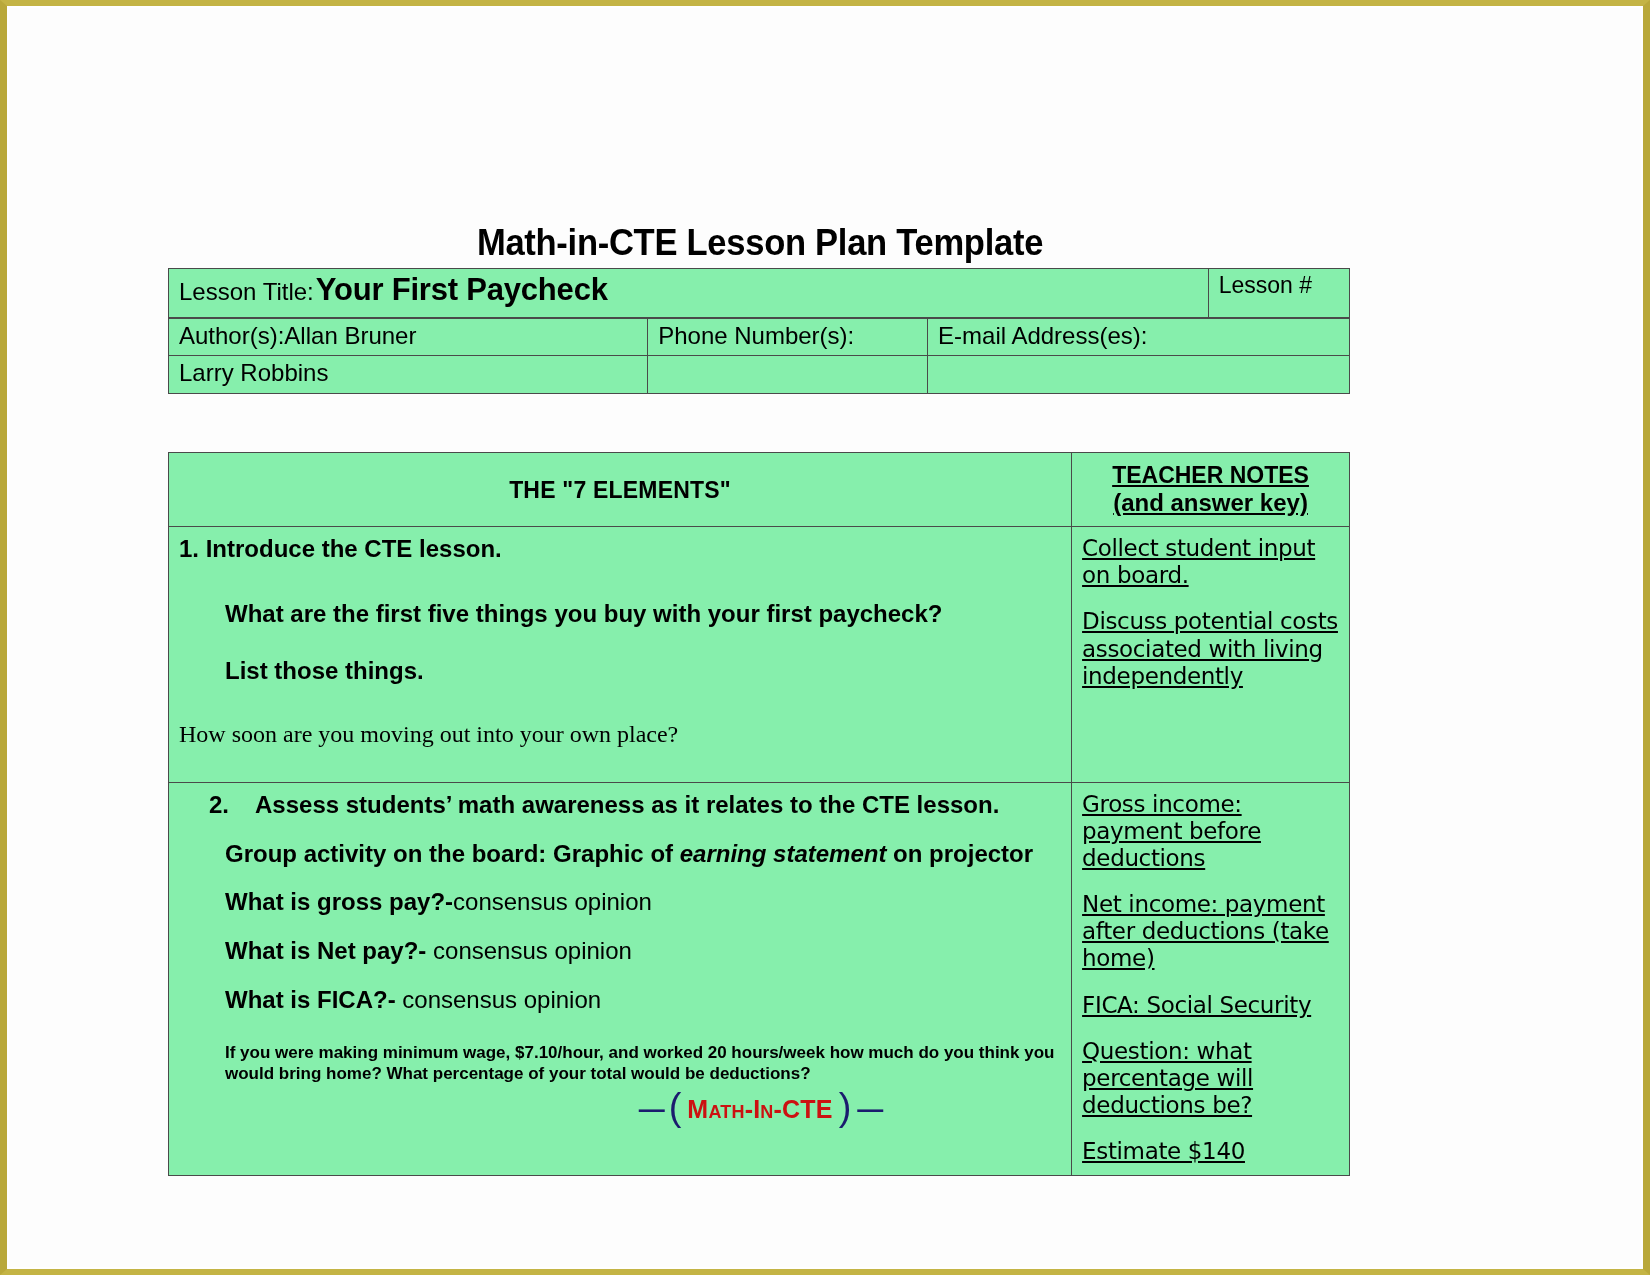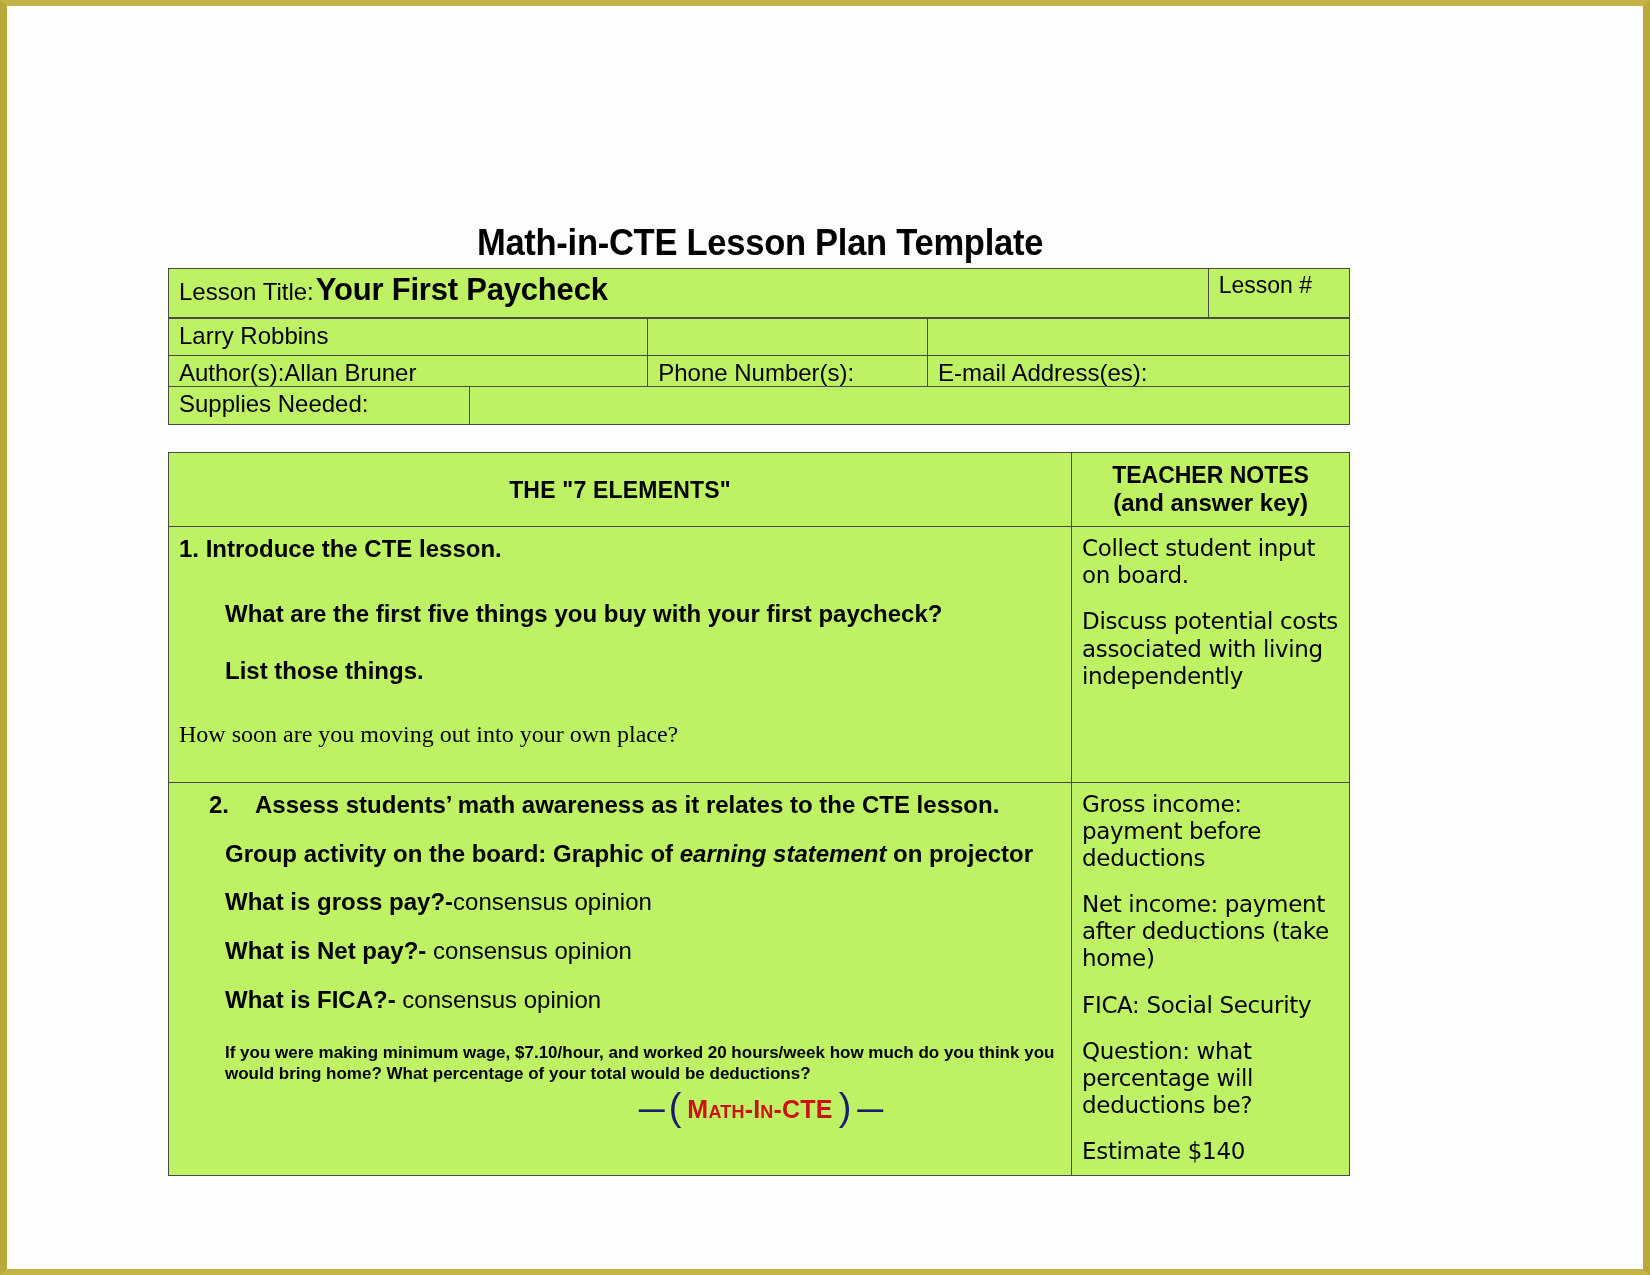--- a/index.html
+++ b/index.html
@@ -73,21 +73,21 @@
     border-collapse: collapse;
     background: #fdfdfd;
   }
   .tbl td {
     border: 1.6px solid #4a4a4a;
     vertical-align: top;
     padding: 3px 8px 5px 10px;
     font-size: 23px;
     line-height: 1.18;
     color: #000;
-    background: #bef264;
+    background: #86efac;
   }
 
   
   #title-table { left: 168px; top: 268px; width: 1182px; }
   #title-table td { height: 40px; }
   .cell-lesson-title { width: 1042px; white-space: nowrap; }
   .lbl-lesson-title {
     font-size: 24px;
     font-weight: normal;
     vertical-align: baseline;
@@ -119,21 +119,21 @@
   #obj-table td { height: 29px; font-size: 24px; }
   .c-objlabel { width: 288px; }
   .c-objval   { width: 886px; }
 
   
   #main-table { left: 168px; top: 452px; width: 1182px; }
   #main-table td {
     padding: 8px 10px 10px 10px;
   }
   .col-elements { width: 890px; }
-  .col-notes    { width: 382px; }
+  .col-notes    { width: 382px; text-decoration: underline; }
 
   .hdr-elements {
     text-align: center;
     font-weight: bold;
     font-size: 25px;
     letter-spacing: 0.2px;
     padding-top: 24px !important;
     padding-bottom: 22px !important;
   }
   .hdr-notes {
@@ -253,38 +253,34 @@
         <span class="lbl-lesson-title">Lesson Title:</span><span class="val-lesson-title">Your First Paycheck</span>
       </td>
       <td class="cell-lesson-num">Lesson #</td>
     </tr>
   </tbody>
     </table>
 
   <table class="tbl" id="author-table">
     <tbody>
         <tr>
+      <td class="c-author">Author(s):Allan Bruner</td>
+      <td class="c-phone">Phone Number(s):</td>
+      <td class="c-email">E-mail Address(es):</td>
+    </tr>
+    <tr>
       <td class="c-author author2">Larry Robbins</td>
       <td class="c-phone"></td>
       <td class="c-email"></td>
     </tr>
-    <tr>
-      <td class="c-author">Author(s):Allan Bruner</td>
-      <td class="c-phone">Phone Number(s):</td>
-      <td class="c-email">E-mail Address(es):</td>
-    </tr>
   </tbody>
     </table>
 
   <table class="tbl" id="obj-table">
     <tbody>
-    <tr>
-      <td class="c-objlabel">Supplies Needed:</td>
-      <td class="c-objval"></td>
-    </tr>
   </tbody>
     </table>
 
   <table class="tbl" id="main-table">
     <tbody>
         <tr>
       <td class="col-elements hdr-elements">THE "7 ELEMENTS"</td>
       <td class="col-notes hdr-notes">
         <span>TEACHER NOTES</span>
         <span class="sub">(and answer key)</span>

